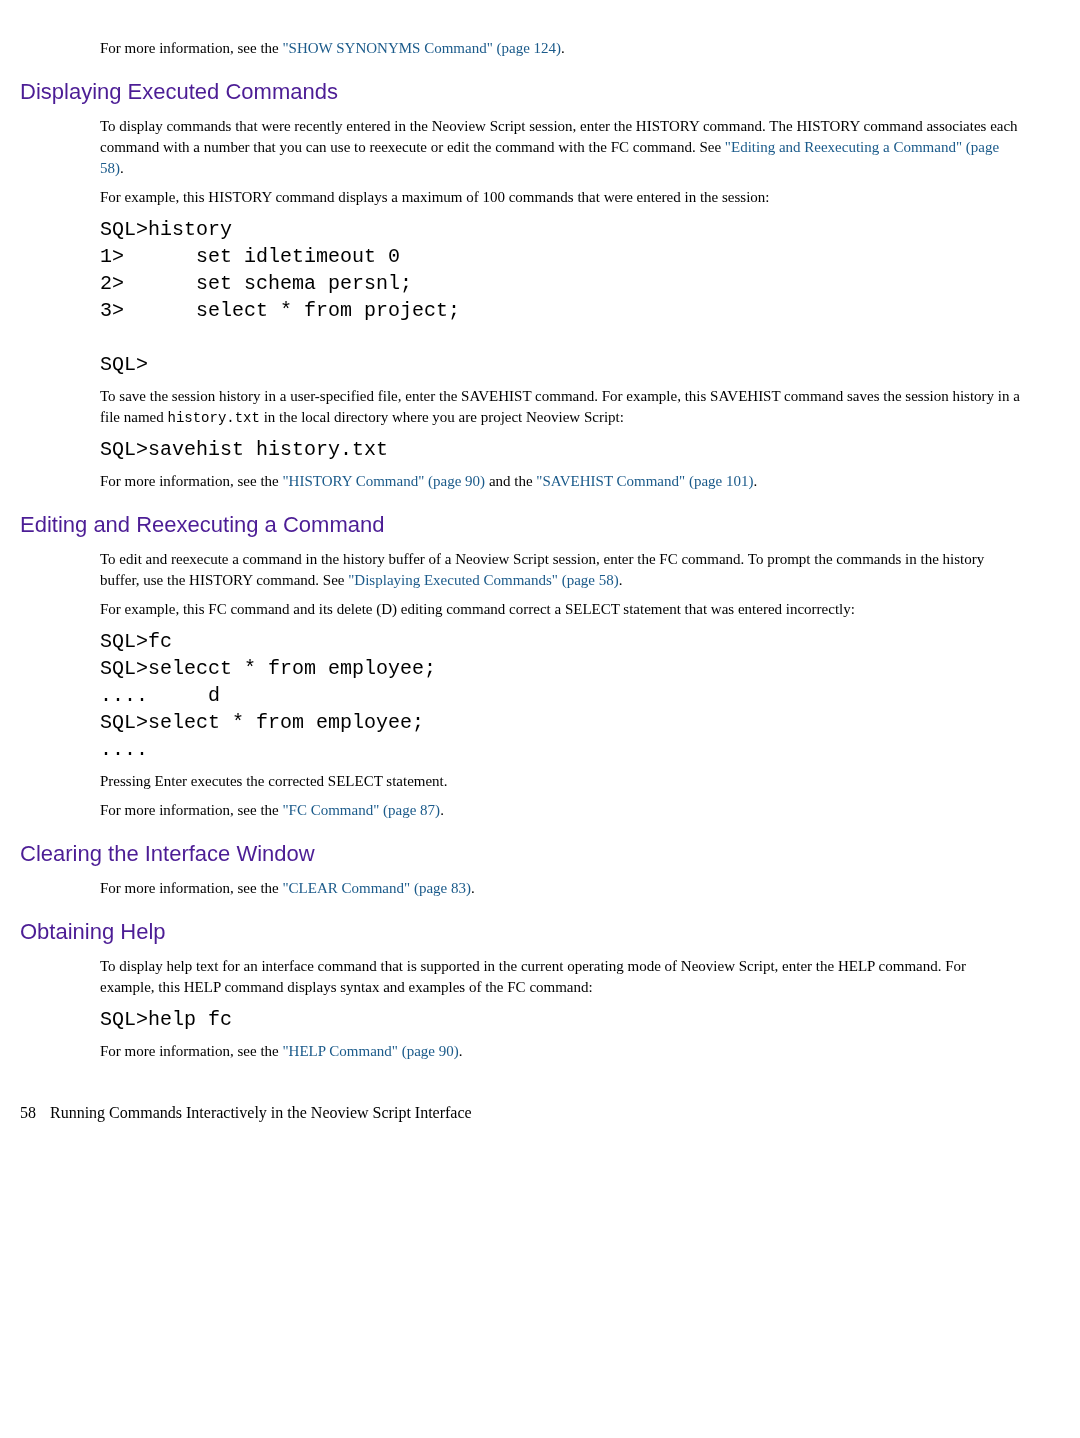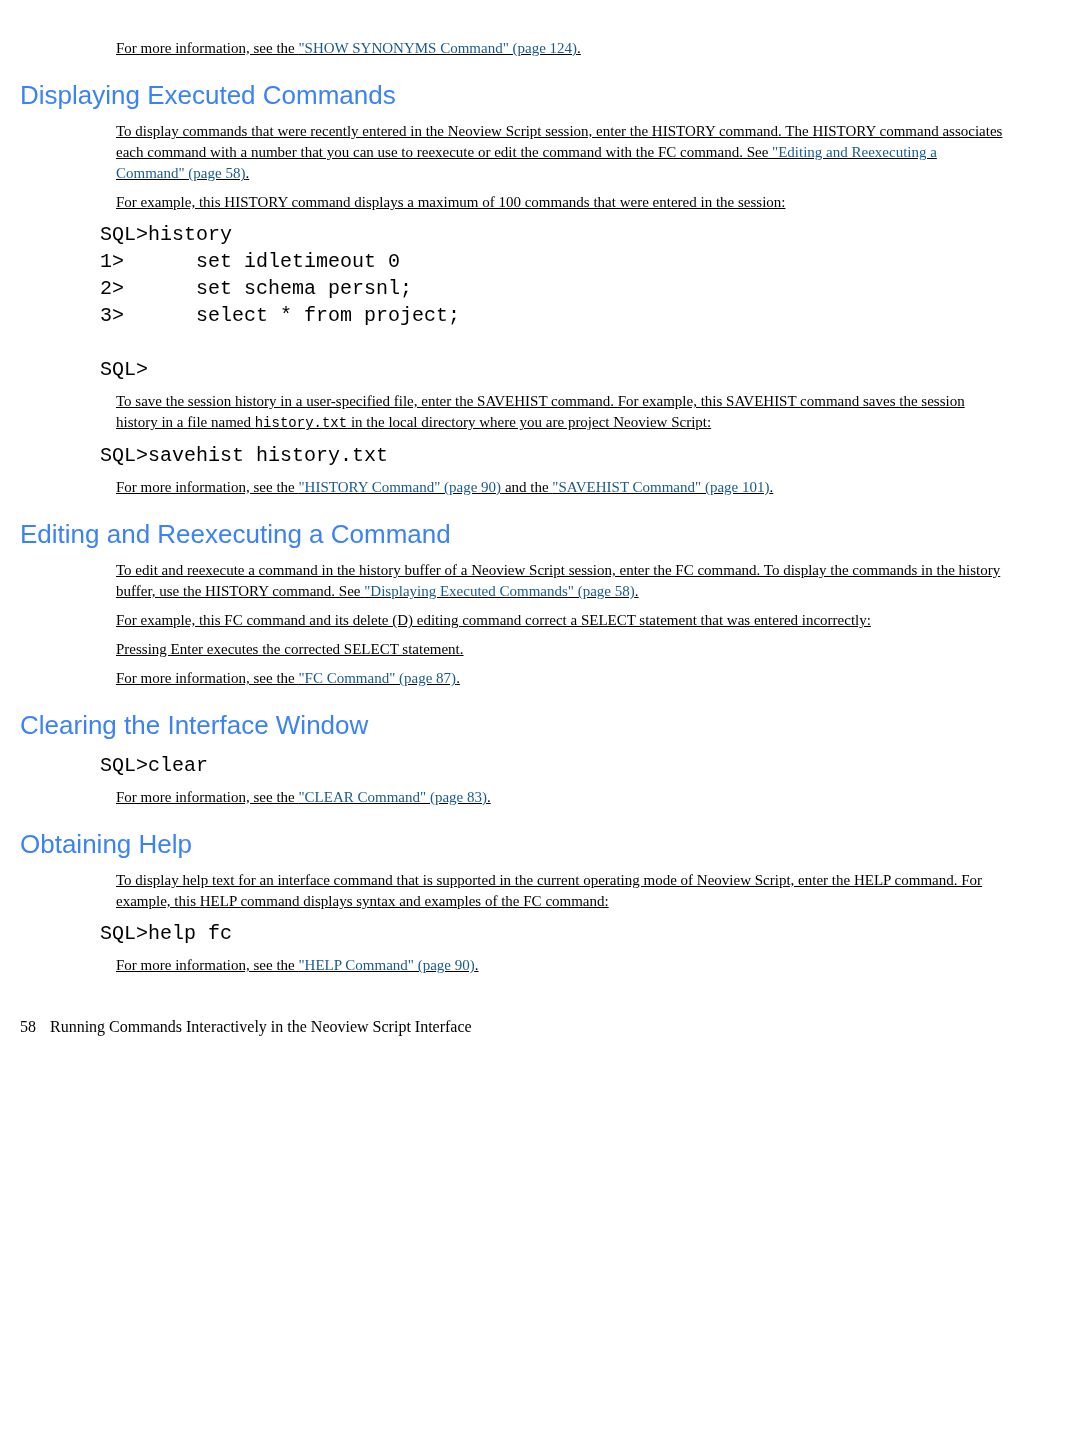--- a/index.html
+++ b/index.html
@@ -8,28 +8,27 @@
     margin: 0 auto;
     padding: 30px 60px 20px 60px;
     color: #000;
     font-size: 15px;
     line-height: 1.4;
     background: #fff;
   }
   h2 {
     font-family: 'Trebuchet MS', 'Lucida Sans', Arial, sans-serif;
     font-weight: normal;
-    font-size: 26px;
+    font-size: 22px;
     margin: 18px 0 8px -40px;
-    color: #3b82f6;
+    color: #4c1d95;
   }
   p {
-    margin: 8px 16px;
+    margin: 8px 0;
     text-indent: 0;
-    text-decoration: underline;
   }
   .indent {
     margin-left: 40px;
   }
   a.link {
     color: #1a5a8a;
     text-decoration: none;
   }
   pre {
     font-family: 'Courier New', monospace;
@@ -79,32 +78,36 @@
   </p>
   <pre>SQL&gt;savehist history.txt</pre>
   <p>
     <span>For more information, see the </span><a href="#" class="link">"HISTORY Command" (page 90)</a><span> and the </span><a href="#" class="link">"SAVEHIST Command" (page 101)</a><span>.</span>
   </p>
 </div>
 
 <h2>Editing and Reexecuting a Command</h2>
 <div class="indent">
   <p>
-    <span>To edit and reexecute a command in the history buffer of a Neoview Script session, enter the FC command. To display the commands in the history buffer, use the HISTORY command. See </span><a href="#" class="link">"Displaying Executed Commands" (page 58)</a><span>.</span>
+    <span>To edit and reexecute a command in the history buffer of a Neoview Script session, enter the FC command. To prompt the commands in the history buffer, use the HISTORY command. See </span><a href="#" class="link">"Displaying Executed Commands" (page 58)</a><span>.</span>
   </p>
   <p>For example, this FC command and its delete (D) editing command correct a SELECT statement that was entered incorrectly:</p>
+  <pre>SQL&gt;fc
+SQL&gt;selecct * from employee;
+....     d
+SQL&gt;select * from employee;
+....</pre>
   <p>Pressing Enter executes the corrected SELECT statement.</p>
   <p>
     <span>For more information, see the </span><a href="#" class="link">"FC Command" (page 87)</a><span>.</span>
   </p>
 </div>
 
 <h2>Clearing the Interface Window</h2>
 <div class="indent">
-  <pre>SQL&gt;clear</pre>
   <p>
     <span>For more information, see the </span><a href="#" class="link">"CLEAR Command" (page 83)</a><span>.</span>
   </p>
 </div>
 
 <h2>Obtaining Help</h2>
 <div class="indent">
   <p>To display help text for an interface command that is supported in the current operating mode of Neoview Script, enter the HELP command. For example, this HELP command displays syntax and examples of the FC command:</p>
   <pre>SQL&gt;help fc</pre>
   <p>

